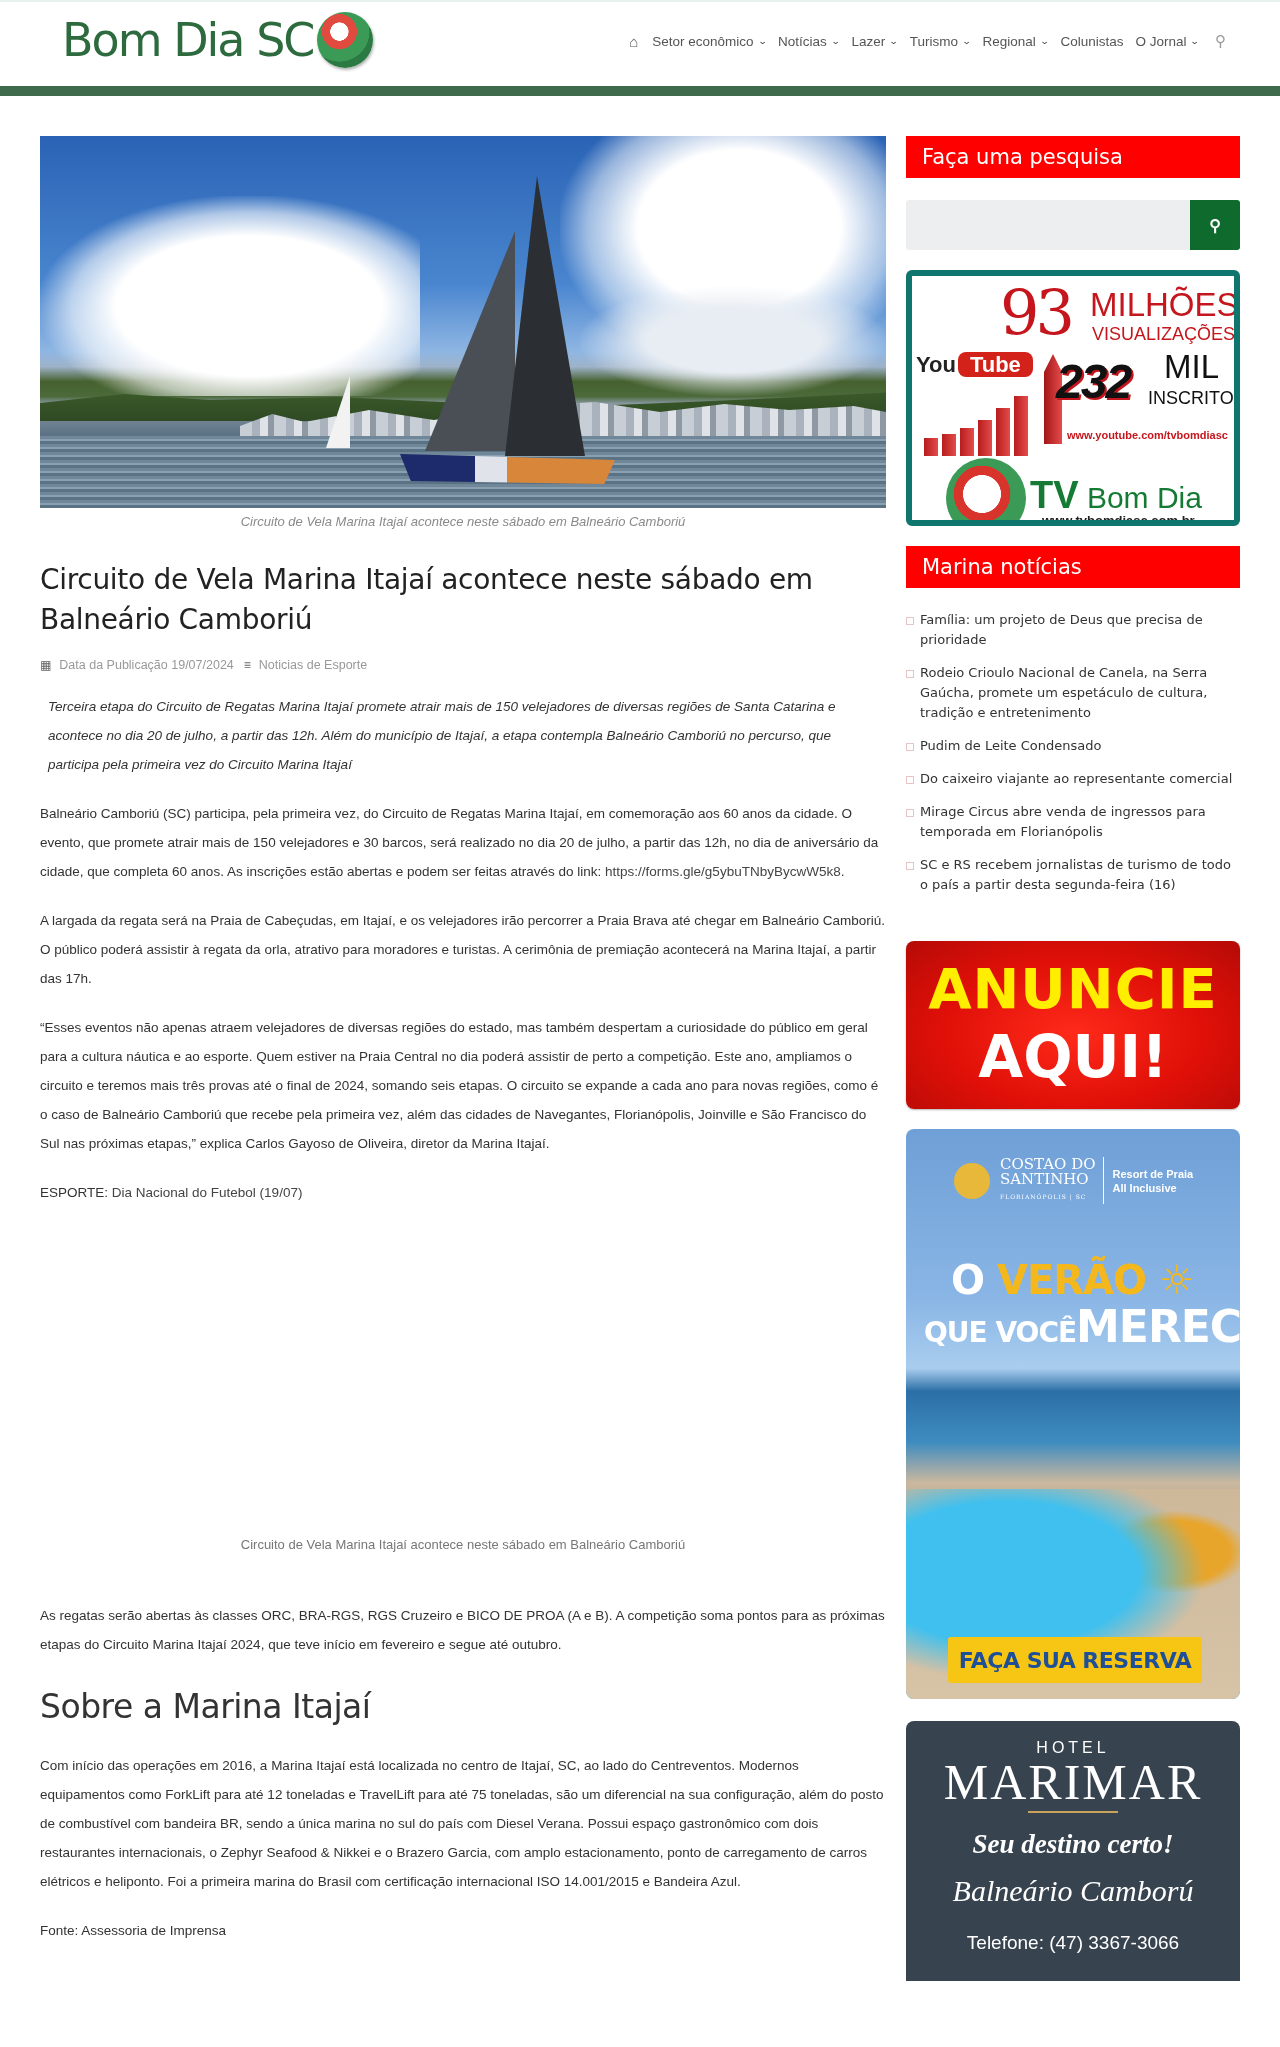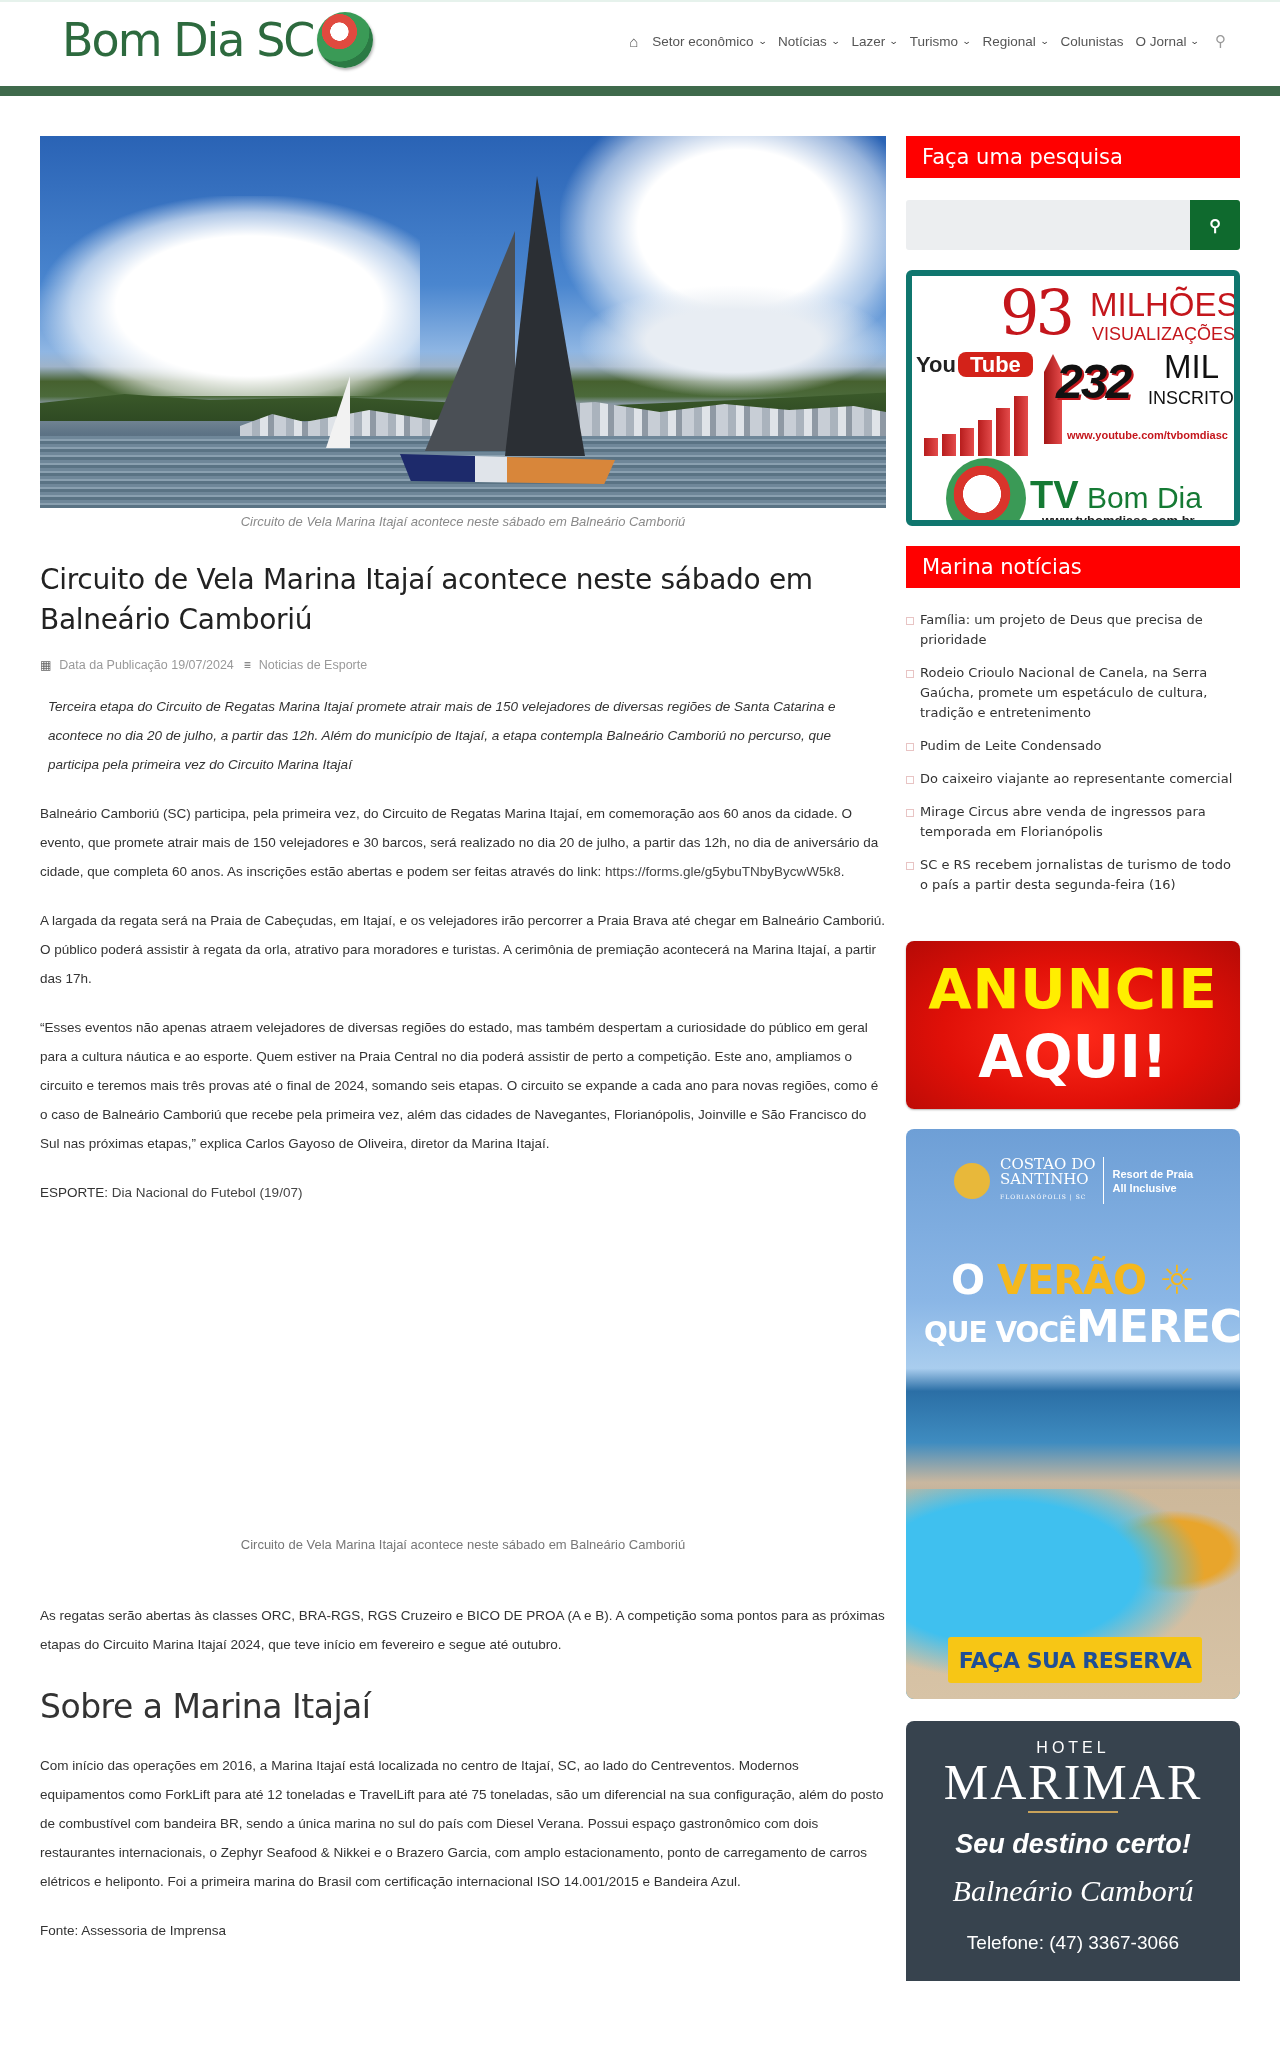--- a/index.html
+++ b/index.html
@@ -224,21 +224,21 @@
       color: #1f4f96; font-family: "DejaVu Sans", sans-serif; font-weight: bold; font-size: 22px;
       display: flex; align-items: center; justify-content: center; letter-spacing: -0.5px;
     }
 
     .ad-marimar {
       margin-top: 22px; height: 260px; border-radius: 8px 8px 0 0; background: #37434e; color: #fff; text-align: center;
     }
     .ad-marimar .hotel { padding-top: 18px; font-size: 16px; letter-spacing: 4px; }
     .ad-marimar .name { font-family: "Liberation Serif", serif; font-size: 50px; letter-spacing: 2px; line-height: 50px; }
     .ad-marimar .line { width: 90px; height: 2px; background: #c9a35a; margin: 4px auto 0; }
-    .ad-marimar .slogan { font-family: Liberation Sans, sans-serif; font-style: italic; font-weight: bold; font-size: 27px; margin-top: 16px; }
+    .ad-marimar .slogan { font-family: Liberation Serif, serif; font-style: italic; font-weight: bold; font-size: 27px; margin-top: 16px; }
     .ad-marimar .city { font-family: "Liberation Serif", serif; font-style: italic; font-size: 30px; margin-top: 14px; }
     .ad-marimar .phone { font-size: 19px; margin-top: 24px; }
   </style>
 </head>
 <body>
 
 <div class="topline"></div>
 <header class="header">
   <a class="logo">
     <span class="logo-text">Bom Dia SC</span>

